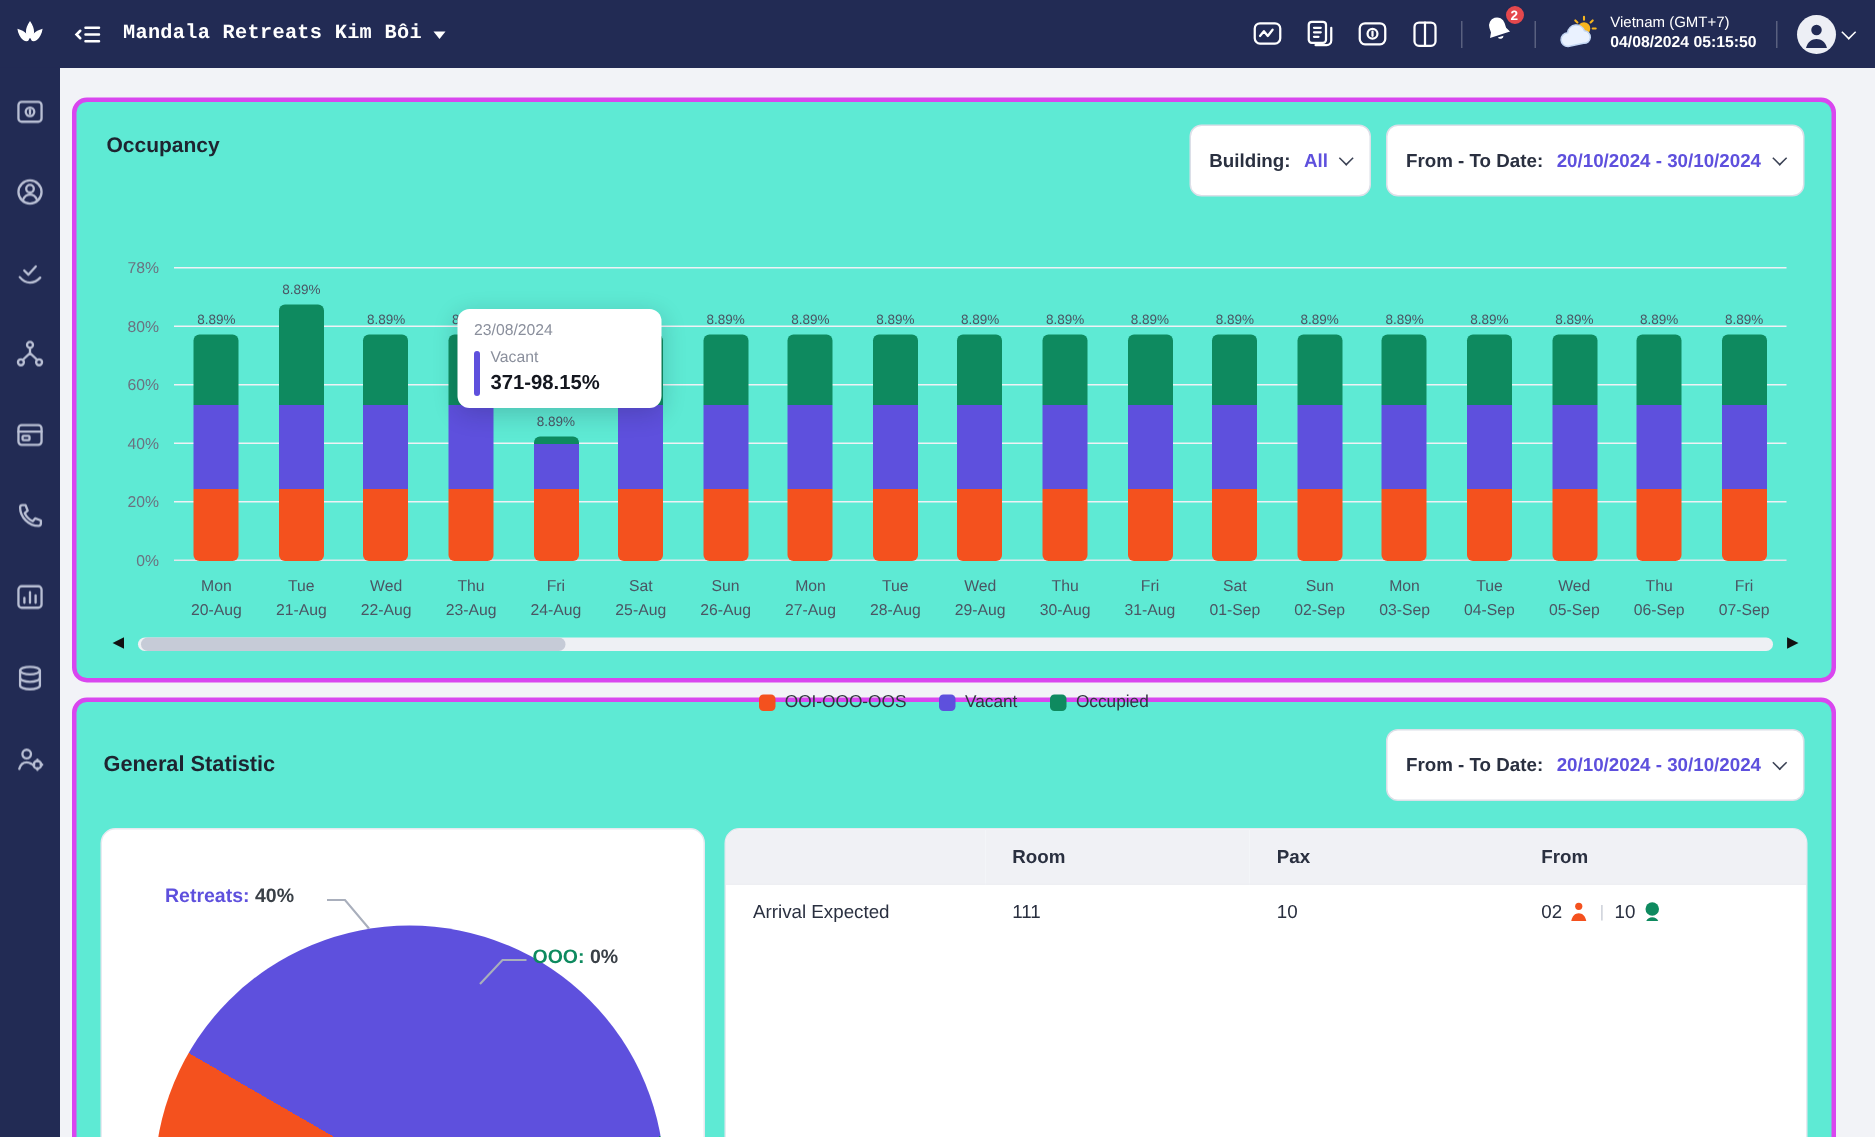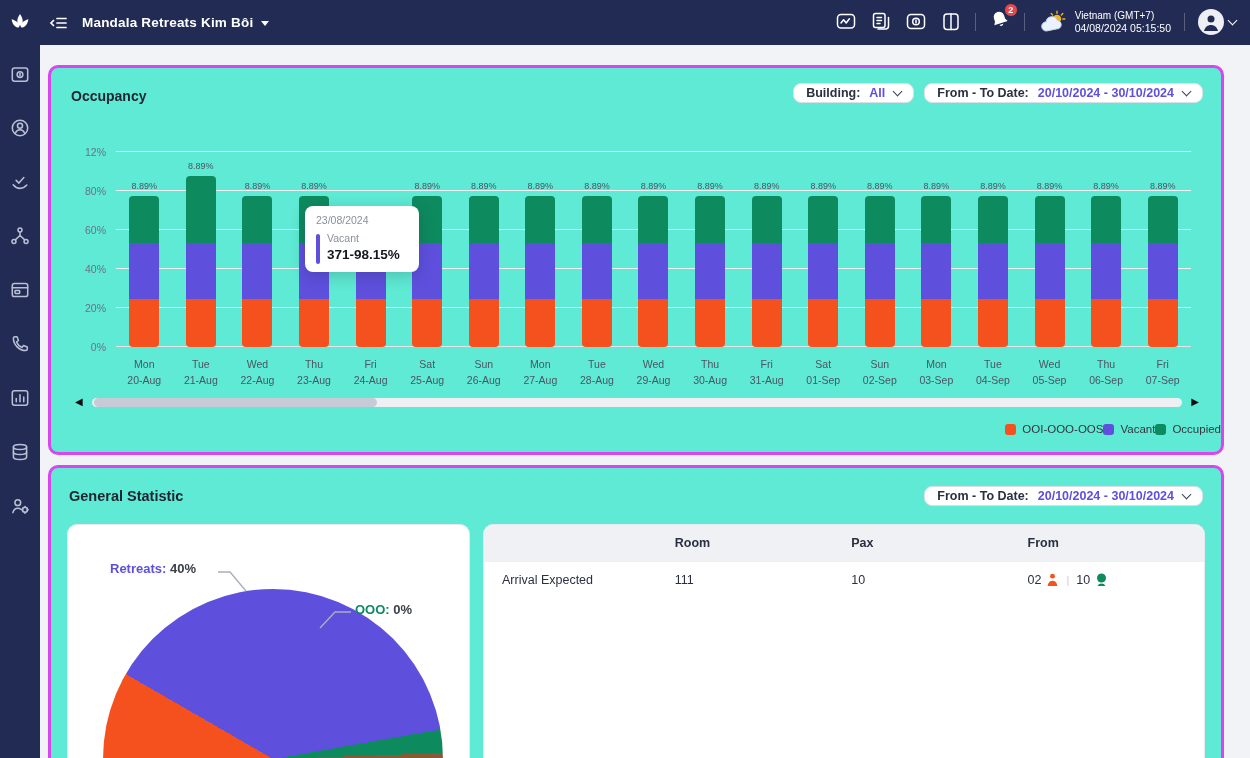--- a/index.html
+++ b/index.html
@@ -5,33 +5,33 @@
   * { margin:0; padding:0; box-sizing:border-box; }
   html,body { width:1250px; height:758px; overflow:hidden; background:#F2F3F7;
     font-family:"Liberation Sans",sans-serif; }
 
   
   .topbar { position:fixed; top:0; left:0; width:1250px; height:45px; background:#222B54;
     display:flex; align-items:center; color:#fff; z-index:60; }
   .logo-box { width:40px; height:45px; display:flex; align-items:center; justify-content:center; }
   .collapse-btn { margin-left:9px; display:flex; align-items:center; cursor:pointer; }
   .prop-name { margin-left:13px; font-weight:bold; font-size:13.5px; letter-spacing:.2px;
-    display:flex; align-items:center; gap:8px; cursor:pointer; }
+    display:flex; align-items:center; gap:8px; cursor:pointer;font-family:Liberation Mono, monospace; }
   .caret-down { width:0; height:0; border-left:4.5px solid transparent; border-right:4.5px solid transparent;
     border-top:5px solid #fff; margin-top:2px; }
   .topbar-right { margin-left:auto; display:flex; align-items:center; gap:13px; padding-right:14px; }
   .tb-icon { width:22px; height:22px; display:block; cursor:pointer; }
   .tb-divider { width:1px; height:18px; background:rgba(255,255,255,.25); }
   .bell-wrap { position:relative; cursor:pointer; }
   .badge { position:absolute; top:-6px; right:-7px; background:#E5484D; color:#fff; font-size:9px;
     font-weight:bold; border-radius:50%; min-width:14px; height:14px; display:flex;
     align-items:center; justify-content:center; border:1.5px solid #222B54; }
   .tz-wrap { display:flex; align-items:center; gap:7px; }
   .tz-block { font-size:10px; line-height:1.3; white-space:nowrap; }
-  .tz-block .tz-line2 { font-size:10.5px; }
+  .tz-block .tz-line2 { font-size:10.5px;font-weight:bold; }
   .avatar-wrap { display:flex; align-items:center; gap:5px; cursor:pointer; }
   .avatar { width:26px; height:26px; border-radius:50%; background:#EDEFF5; overflow:hidden;
     display:flex; align-items:flex-end; justify-content:center; }
   .chev-sm { width:7px; height:7px; border-right:1.6px solid #fff; border-bottom:1.6px solid #fff;
     transform:rotate(45deg); margin-top:-3px; }
 
   
   .sidebar { position:fixed; top:45px; left:0; width:40px; height:713px; background:#222B54;
     display:flex; flex-direction:column; align-items:center; padding-top:18px; gap:32px; z-index:50; }
   .sb-item { width:22px; height:22px; cursor:pointer; opacity:.92; }
@@ -43,21 +43,21 @@
   .content { padding:20px 26px 0 8px; }
 
   .card { background:#5eead4; border:3px solid #d946ef; border-radius:10px; }
 
   
   .occupancy-card { height:390px; position:relative; margin-bottom:10px; }
   .card-head { display:flex; align-items:flex-start; justify-content:space-between; padding:15px 18px 0 20px; }
   .card-title { font-size:14px; font-weight:bold; color:#1E2430; padding-top:5px; }
   .filters { display:flex; gap:10px; }
   .filter-btn { display:flex; align-items:center; gap:9px; background:#fff; border:1px solid #DCDFE8;
-    border-radius:8px; padding:2px 12px; font-size:12.5px; font-weight:bold; color:#2A3040;
+    border-radius:8px; padding:16px 12px; font-size:12.5px; font-weight:bold; color:#2A3040;
     cursor:pointer; white-space:nowrap; }
   .filter-btn .accent { color:#5E50DD; }
   .chev { width:7px; height:7px; border-right:1.7px solid #3A4154; border-bottom:1.7px solid #3A4154;
     transform:rotate(45deg); margin-top:-3px; }
 
   .chart-area { position:relative; margin:48px 30px 0 65px; height:195px; }
   .gridline { position:absolute; left:0; right:0; height:1px; background:#F0F1F5; }
   .gridline.zero { background:#E3E5EB; }
   .ytick { position:absolute; right:calc(100% + 10px); transform:translateY(50%); font-size:10.5px; color:#6B7280; }
   .bars { position:absolute; inset:0; display:flex; }
@@ -70,25 +70,25 @@
   .seg.hatch { background-image:repeating-linear-gradient(45deg, rgba(255,255,255,.92) 0 3px, transparent 3px 7.5px); }
   .bar-val { position:absolute; left:50%; transform:translateX(-50%); font-size:9px; color:#4B5563; white-space:nowrap; }
   .xlab { position:absolute; top:calc(100% + 9px); left:50%; transform:translateX(-50%); text-align:center;
     font-size:10.5px; color:#4B5563; line-height:1.55; white-space:nowrap; }
 
   .scrollbar-row { display:flex; align-items:center; gap:9px; margin:50px 22px 0 24px; }
   .sb-arrow { font-size:10px; color:#111; line-height:1; cursor:pointer; }
   .sb-track { flex:1; height:9px; background:#EEF0F4; border-radius:5px; position:relative; cursor:pointer; }
   .sb-thumb { position:absolute; left:2px; top:0; height:9px; width:26%; background:#C6CBD7; border-radius:5px; cursor:grab; }
 
-  .legend { display:flex; justify-content:flex-end; margin-top:16px; font-size:11.5px; color:#32363F; }
+  .legend { display:flex; justify-content:center; gap:22px; margin-top:28px; font-size:11.5px; color:#32363F; }
   .legend-item { display:flex; align-items:center; gap:6px; }
   .swatch { width:11px; height:11px; border-radius:3px; background:#999; }
 
-  .tooltip { position:absolute; left:254px; top:138px; width:114px; background:#fff; border-radius:8px;
+  .tooltip { position:absolute; left:254px; top:138px; width:136px; background:#fff; border-radius:8px;
     box-shadow:0 4px 16px rgba(20,24,40,.20); padding:8px 11px; z-index:20; }
   .tt-date { font-size:10.5px; color:#8A8F9C; margin-bottom:6px; }
   .tt-row { display:flex; gap:7px; }
   .tt-bar { width:4px; height:30px; background:#5E50DD; border-radius:2px; margin-top:2px; }
   .tt-series { font-size:10.5px; color:#8A8F9C; }
   .tt-value { font-size:13.5px; font-weight:bold; color:#14171F; margin-top:3px; white-space:nowrap; }
 
   
   .gs-card { margin-top:10px; padding:16px 16px 16px 16px; height:420px; }
   .gs-head { display:flex; justify-content:space-between; align-items:center; padding:2px 2px 18px 2px; }
@@ -273,21 +273,21 @@
           <span class="ytick" style="bottom: 0px;">0%</span>
           <div class="gridline" style="bottom: 39px;"></div>
           <span class="ytick" style="bottom: 39px;">20%</span>
           <div class="gridline" style="bottom: 78px;"></div>
           <span class="ytick" style="bottom: 78px;">40%</span>
           <div class="gridline" style="bottom: 117px;"></div>
           <span class="ytick" style="bottom: 117px;">60%</span>
           <div class="gridline" style="bottom: 156px;"></div>
           <span class="ytick" style="bottom: 156px;">80%</span>
           <div class="gridline" style="bottom: 195px;"></div>
-          <span class="ytick" style="bottom: 195px;">12%</span>
+          <span class="ytick" style="bottom: 195px;">78%</span>
           <div class="bars">
             <div class="bar-col">
               <div class="bar-stack">
                 <div class="seg" style="height: 47.775px; background: rgb(244, 81, 30);"></div>
                 <div class="seg" style="height: 56.55px; background: rgb(94, 80, 221);"></div>
                 <div class="seg" style="height: 46.8px; background: rgb(14, 138, 95);"></div>
               </div>
               <div class="bar-val" style="bottom: 156.125px;">8.89%</div>
               <div class="xlab">
                 <div>Mon</div>

